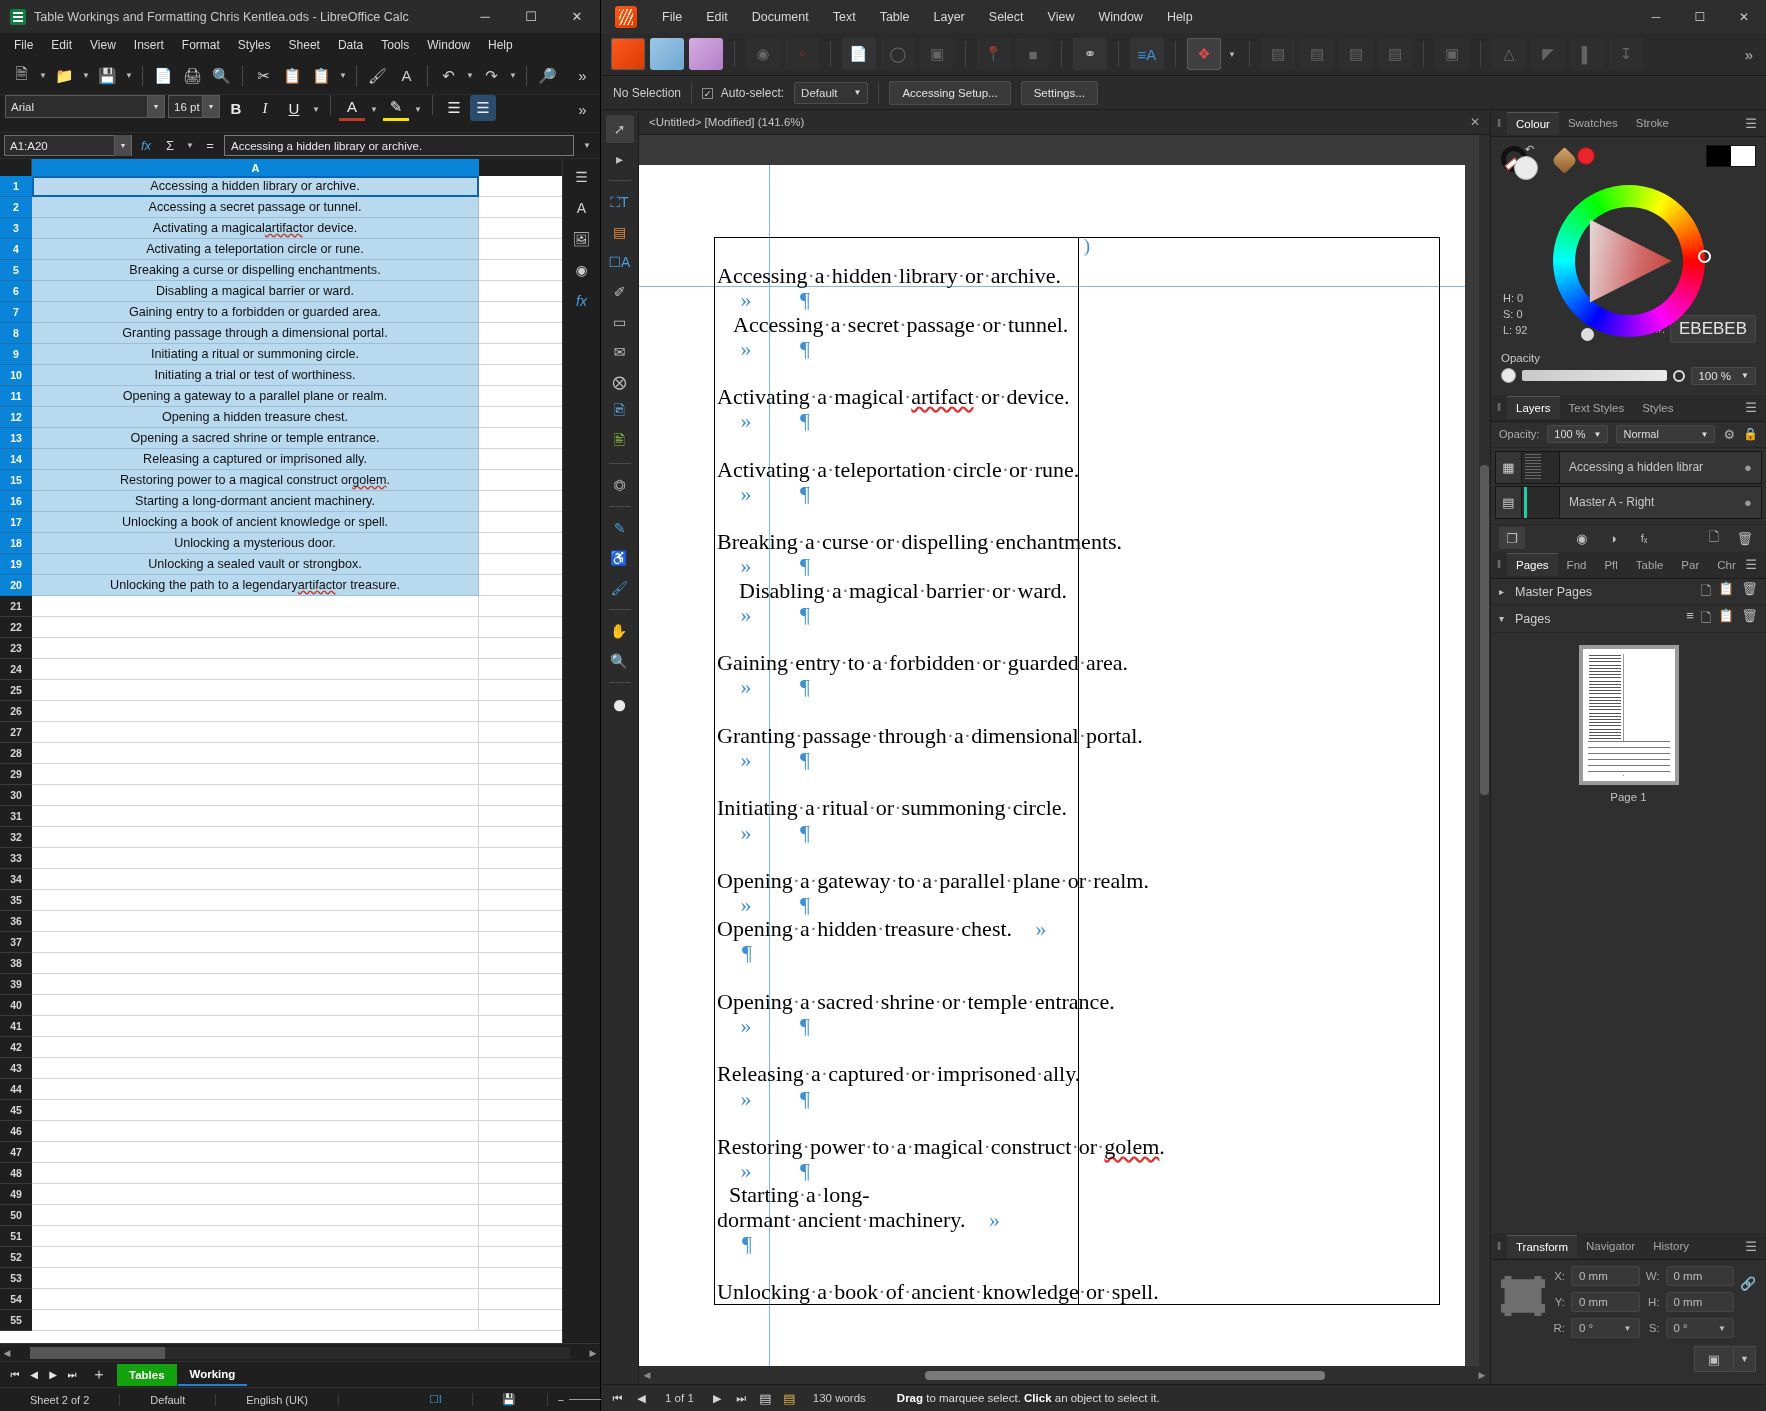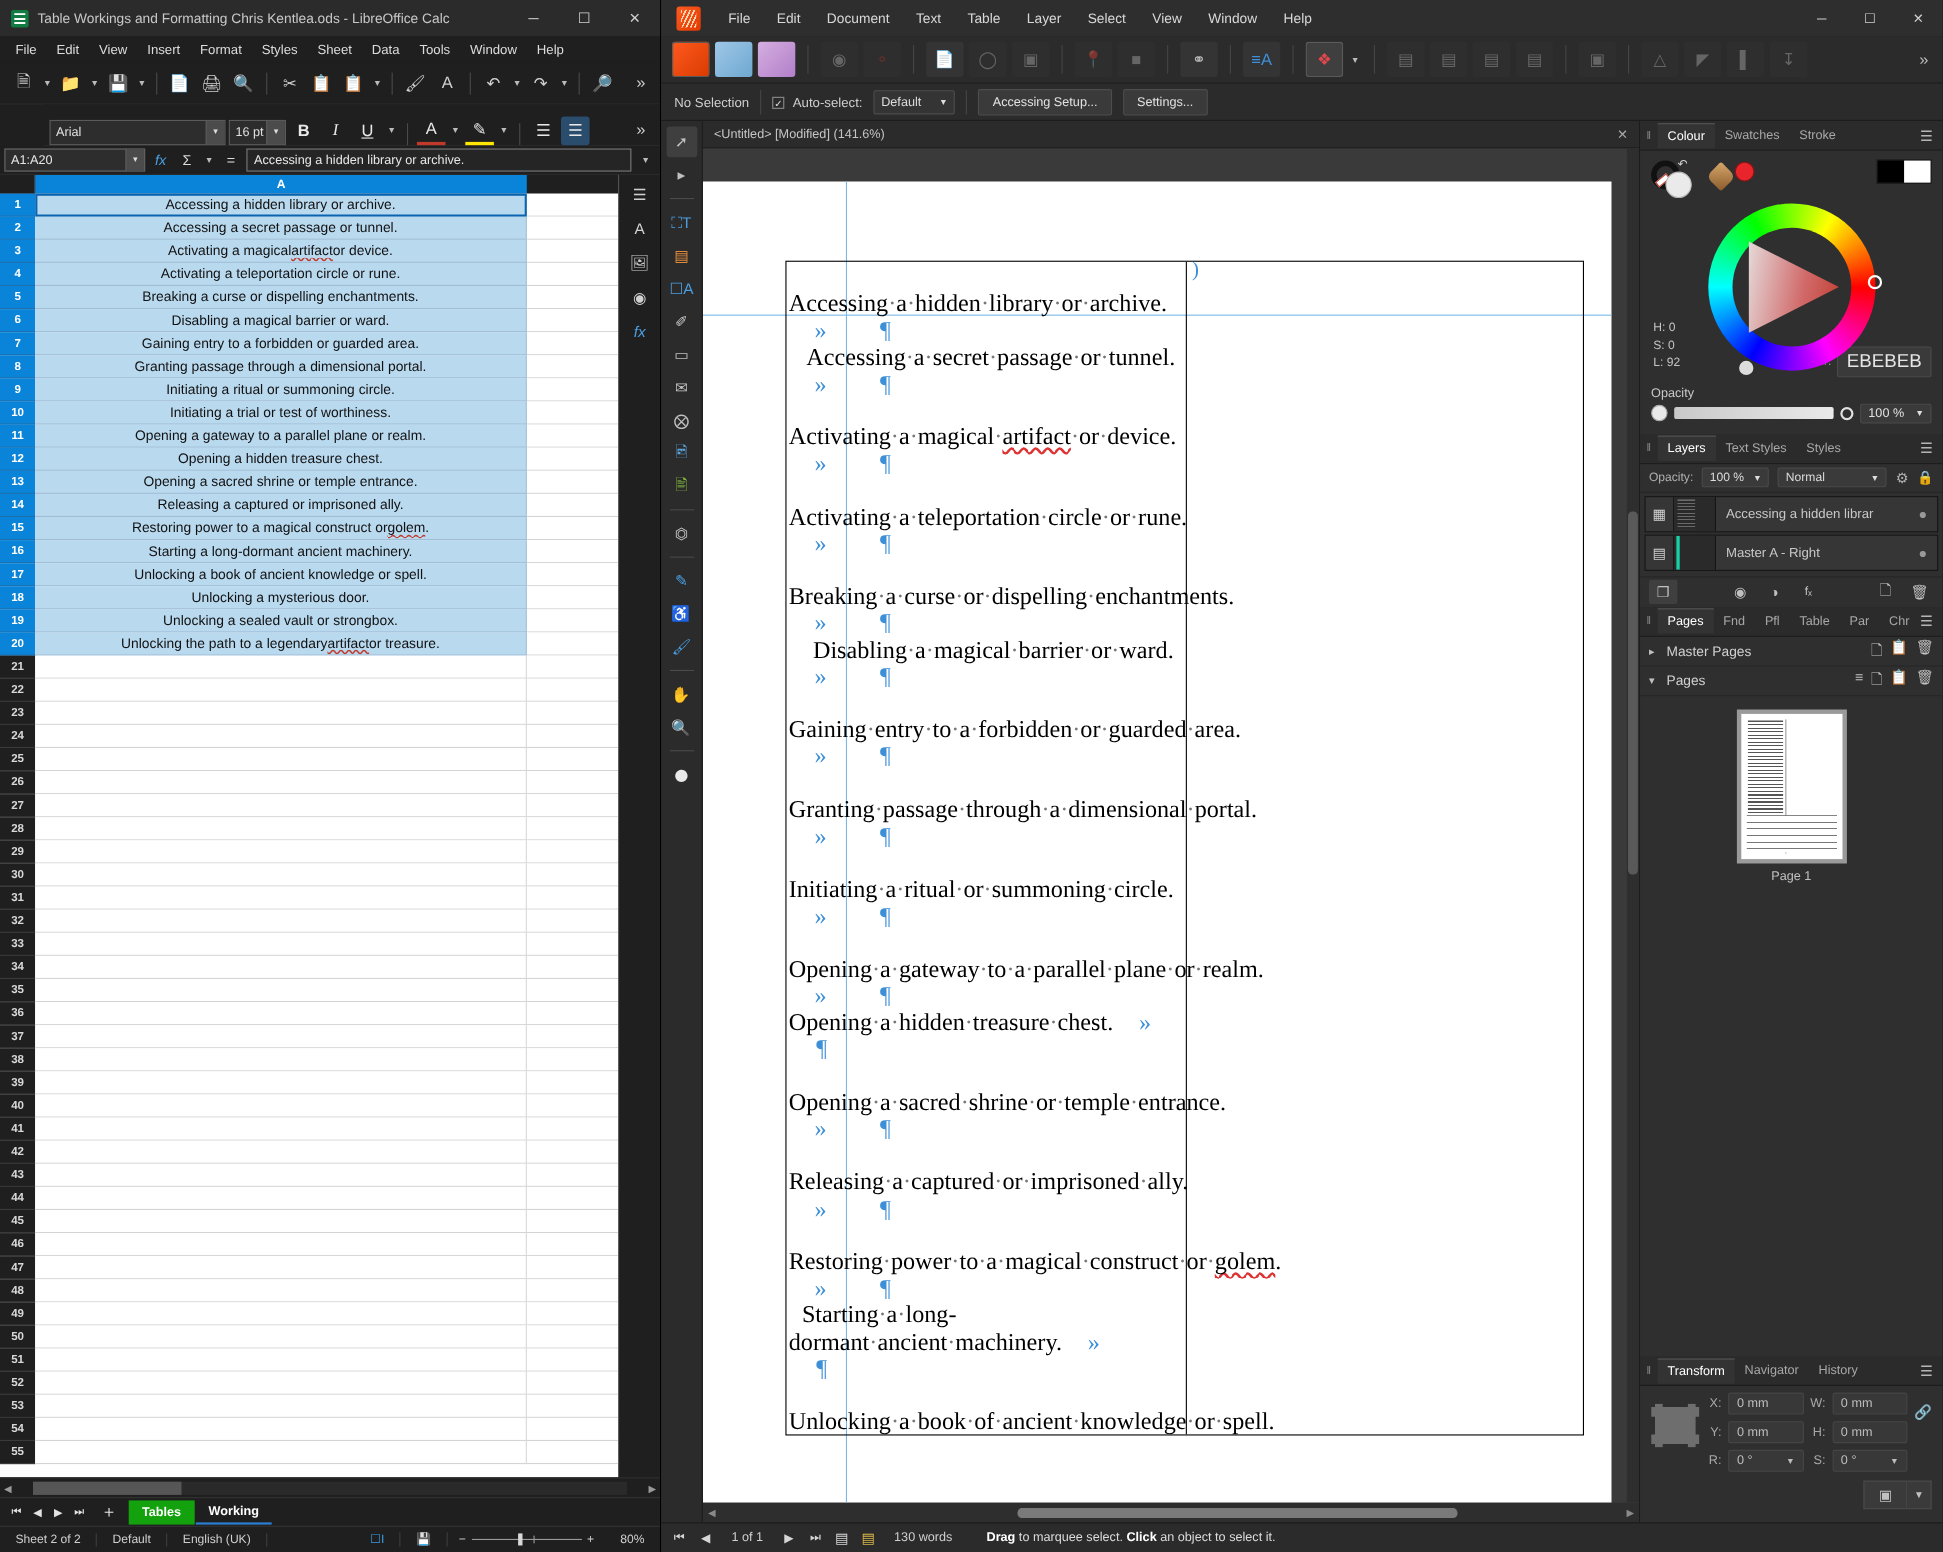--- a/index.html
+++ b/index.html
@@ -26,22 +26,22 @@
   .lo-menu span { color:#dcdcdc; font-size:12px; padding:3px 8px; }
 
   .lo-tb { height:38px; background:#1f1f1f; display:flex; align-items:center;
            padding-left:8px; gap:2px; border-bottom:1px solid #2c2c2c;}
   .tbi { width:27px; height:28px; display:flex; align-items:center; justify-content:center;
          font-size:15px; color:#d0d0d0; }
   .tbsep{width:1px;height:20px;background:#4a4a4a;margin:0 5px;}
   .tbarrow{width:12px;height:28px;display:flex;align-items:center;justify-content:center;
            color:#bbb;font-size:8px;}
 
-  .lo-fmt { height:38px; background:#1f1f1f; display:flex; align-items:flex-end;
-            padding-left:5px; gap:3px; border-bottom:1px solid #2c2c2c;margin-left:40px;}
+  .lo-fmt { height:38px; background:#1f1f1f; display:flex; align-items:flex-start;
+            padding-left:5px; gap:3px; border-bottom:1px solid #2c2c2c;}
   .fname { width:160px; height:23px; background:#2d2d2d; border:1px solid #5a5a5a;
            color:#e0e0e0; font-size:11.5px; display:flex; align-items:center; padding-left:5px;}
   .fdd { width:17px; height:21px; background:#4b4b4b; border-left:1px solid #5a5a5a;
          margin-left:auto; display:flex; align-items:center; justify-content:center;
          color:#ddd; font-size:7px;}
   .fsize { width:52px; }
   .fbtn { width:26px;height:26px;display:flex;align-items:center;justify-content:center;
           color:#e8e8e8;font-size:15px;}
   .fbtn.on{background:#2a4d6e;border-radius:3px;}
 
@@ -89,21 +89,21 @@
            padding-left:6px;border-top:1px solid #333;}
   .navb{width:18px;height:22px;display:flex;align-items:center;justify-content:center;
         color:#e4e4e4;font-size:10px;}
   .shtab{height:22px;padding:0 12px;display:flex;align-items:center;font-size:11.5px;
          color:#eaeaea;}
   .shtab.green{background:#13a10e;color:#fff;font-weight:bold;}
   .shtab.active{color:#fff;font-weight:bold;border-bottom:2px solid #2a7fd4;}
 
   .lo-status{height:24px;background:#1f1f1f;display:flex;align-items:center;
              color:#cfcfcf;font-size:11px;border-top:1px solid #333;}
-  .st{padding:0 14px;border-right:1px solid #3d3d3d;white-space:nowrap;}
+  .st{padding:0 30px;border-right:1px solid #3d3d3d;white-space:nowrap;}
   .st.nb{border-right:none;}
   .zoomslider{display:flex;align-items:center;gap:5px;padding:0 10px;}
   .zs-line{width:100px;height:1px;background:#9a9a9a;position:relative;}
   .zs-knob{position:absolute;left:42px;top:-5px;width:4px;height:11px;background:#d8d8d8;}
   .zs-mid{position:absolute;left:56px;top:-3px;width:1px;height:7px;background:#9a9a9a;}
 
   
   #pub{left:601px;top:0;width:1165px;height:1411px;background:#252525;
        display:flex;flex-direction:column;}
   .pb-title{height:33px;background:#2e2e2e;display:flex;align-items:center;}

